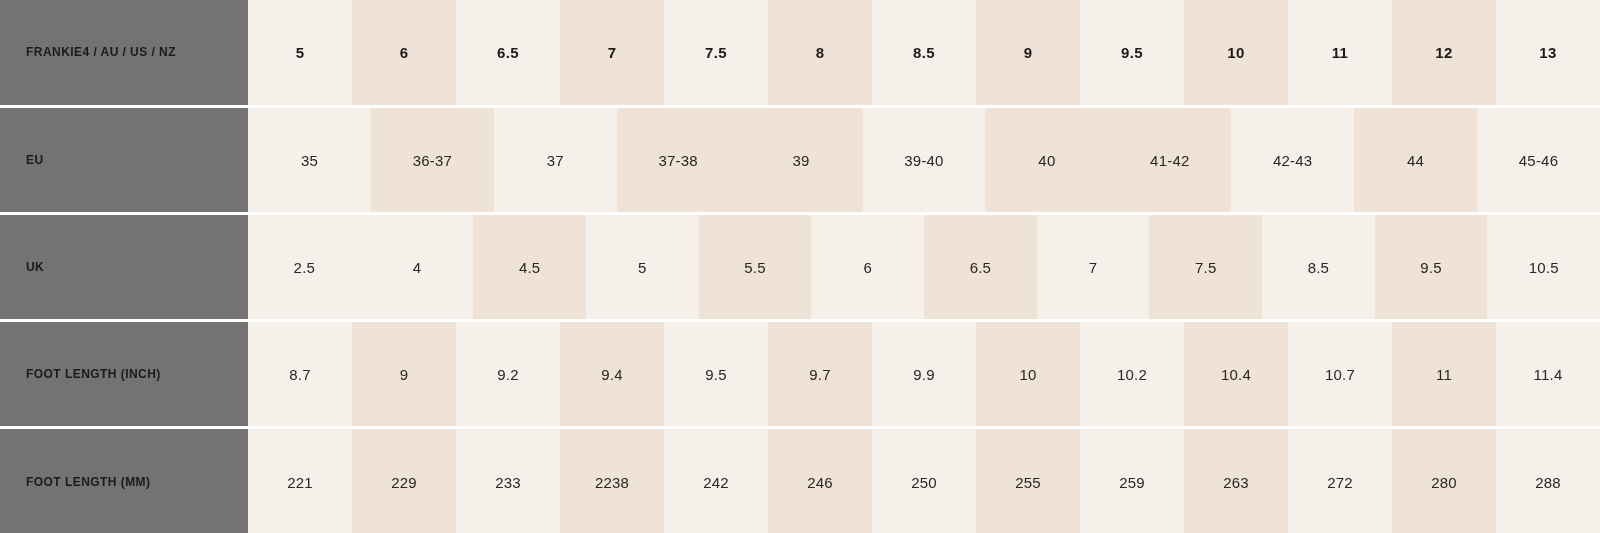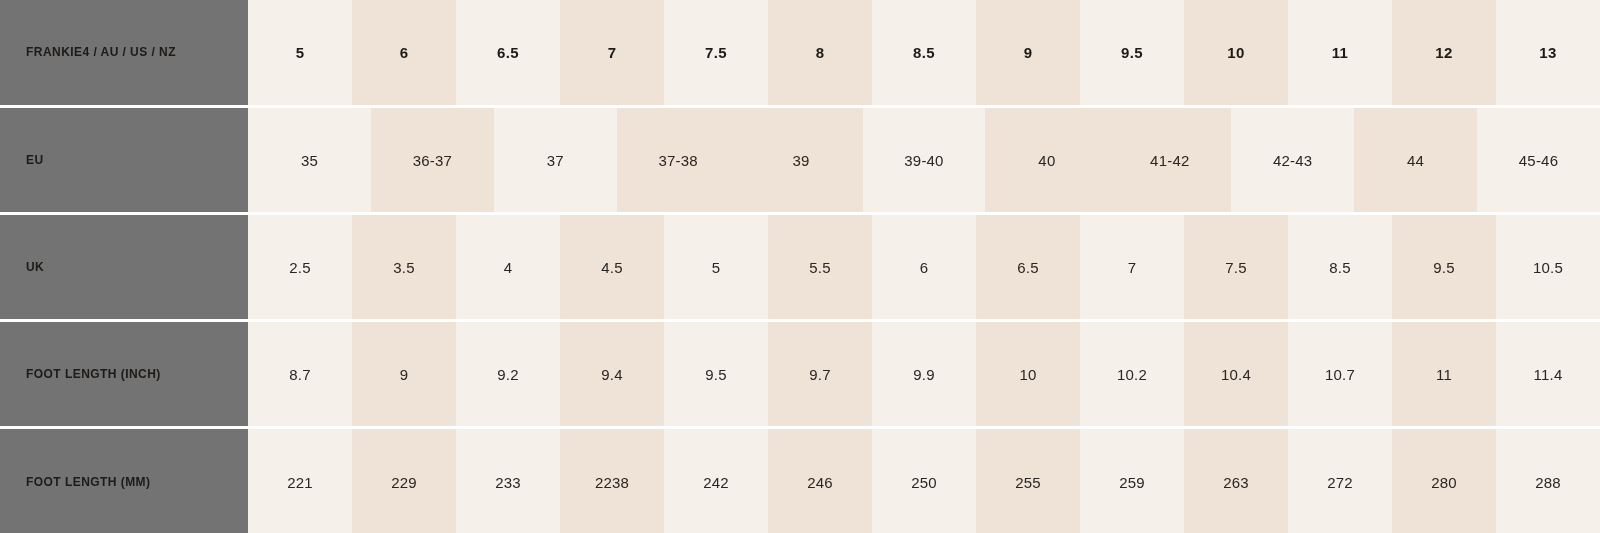--- a/index.html
+++ b/index.html
@@ -128,21 +128,20 @@
       <div class="cell">42-43</div>
       <div class="cell shade-dark">44</div>
       <div class="cell">45-46</div>
     </div>
   </div>
 
   <div class="chart-row">
     <div class="row-label">UK</div>
     <div class="cells">
       <div class="cell">2.5</div>
-      <div class="cell shade-dark">3.5</div>
       <div class="cell">4</div>
       <div class="cell shade-dark">4.5</div>
       <div class="cell">5</div>
       <div class="cell shade-dark">5.5</div>
       <div class="cell">6</div>
       <div class="cell shade-dark">6.5</div>
       <div class="cell">7</div>
       <div class="cell shade-dark">7.5</div>
       <div class="cell">8.5</div>
       <div class="cell shade-dark">9.5</div>

